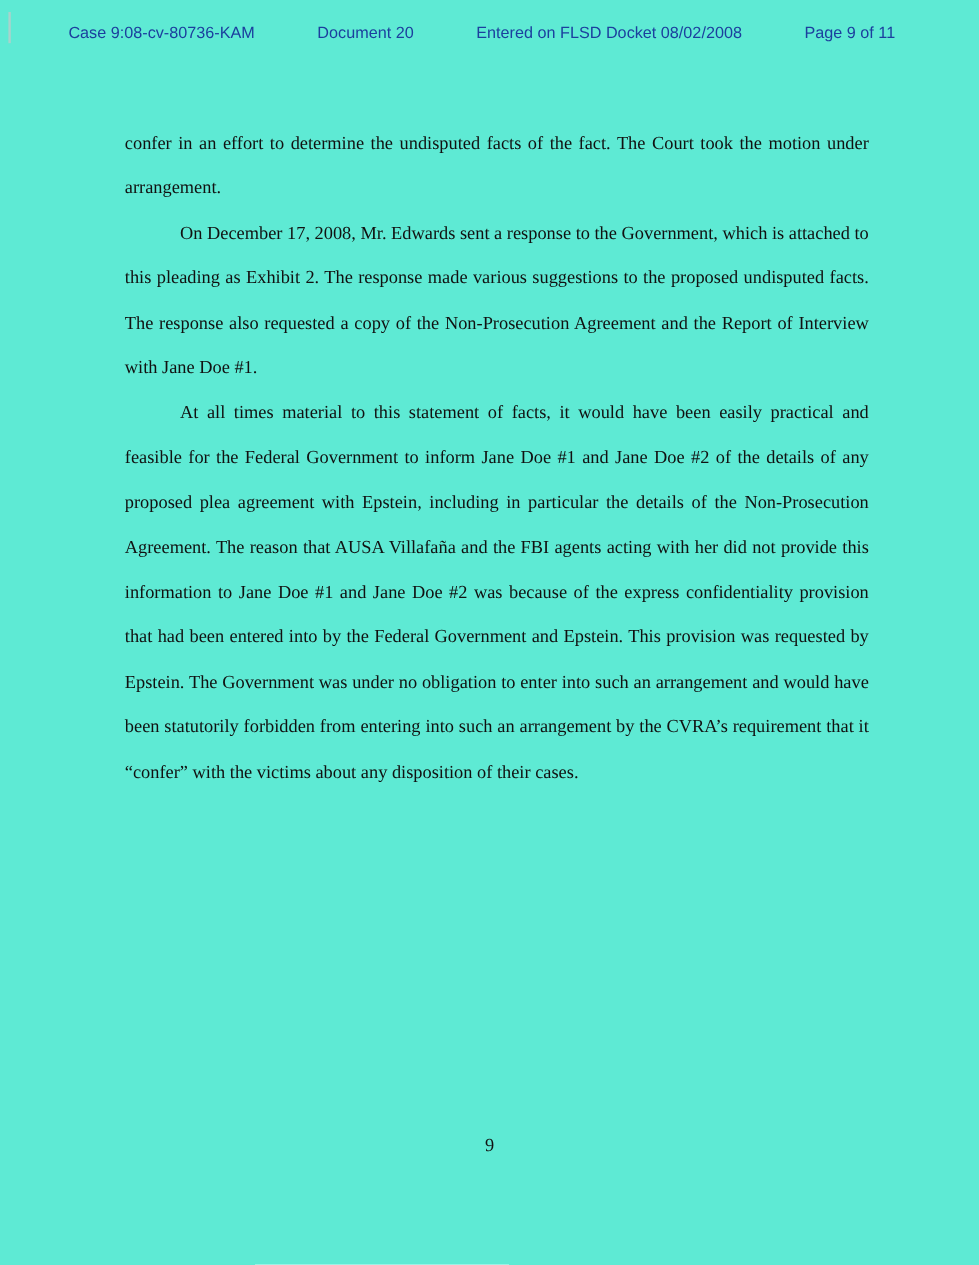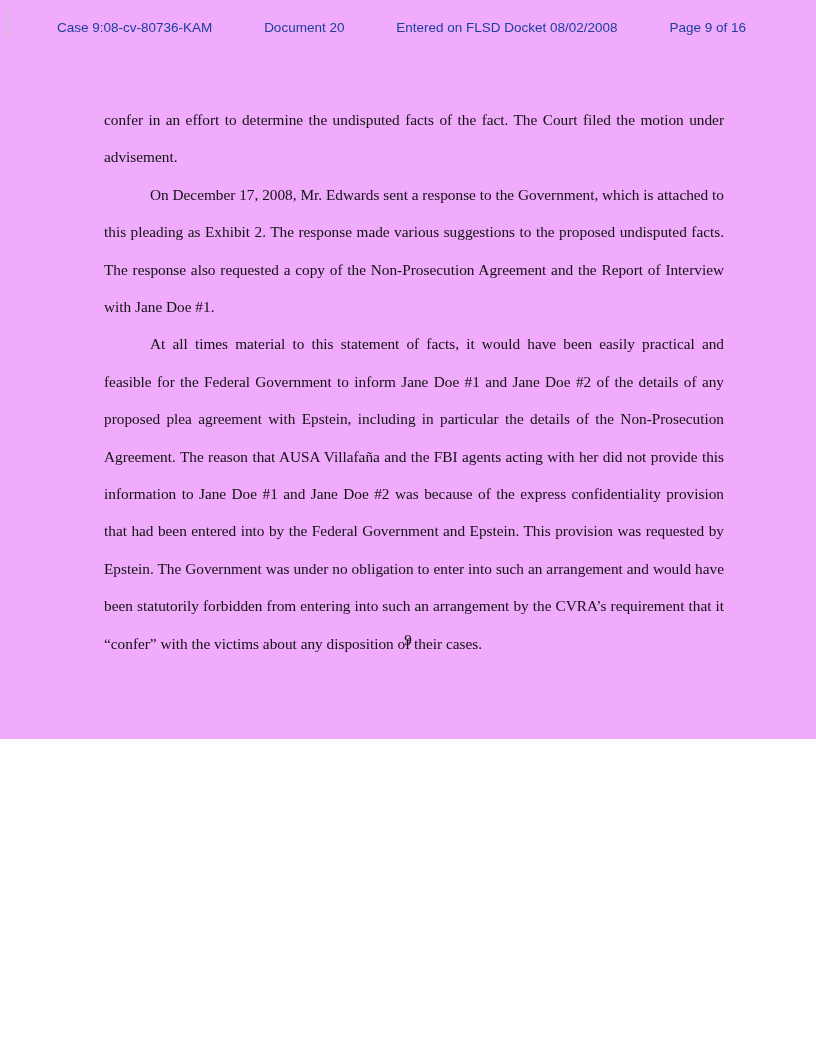--- a/index.html
+++ b/index.html
@@ -3,22 +3,22 @@
 <meta charset="utf-8">
 <style>
   html, body {
     margin: 0;
     padding: 0;
     background: #ffffff;
   }
   .page {
     position: relative;
     width: 816px;
-    height: 739px;
-    background: #f0abfc;
+    height: 1054px;
+    background: #5eead4;
     overflow: hidden;
     font-family: "Liberation Serif", "DejaVu Serif", serif;
   }
   .scan-artifact {
     position: absolute;
     left: 7px;
     top: 10px;
     width: 2px;
     height: 26px;
     background: #c9c9c9;
@@ -72,24 +72,24 @@
 <body>
 
 <div class="page">
 
   <div class="scan-artifact"></div>
 
   <div class="docket-header">
     <span>Case 9:08-cv-80736-KAM</span>
     <span>Document 20</span>
     <span>Entered on FLSD Docket 08/02/2008</span>
-    <span>Page 9 of 16</span>
+    <span>Page 9 of 11</span>
   </div>
 
   <div class="document-body">
-    <p class="noindent">confer in an effort to determine the undisputed facts of the fact.  The Court filed the motion under advisement.</p>
+    <p class="noindent">confer in an effort to determine the undisputed facts of the fact.  The Court took the motion under arrangement.</p>
     <p>On December 17, 2008, Mr. Edwards sent a response to the Government, which is attached to this pleading as Exhibit 2.  The response made various suggestions to the proposed undisputed facts.  The response also requested a copy of the Non-Prosecution Agreement and the Report of Interview with Jane Doe #1.</p>
     <p>At all times material to this statement of facts, it would have been easily practical and feasible for the Federal Government to inform Jane Doe #1 and Jane Doe #2 of the details of any proposed plea agreement with Epstein, including in particular the details of the Non-Prosecution Agreement.  The reason that AUSA Villafaña and the FBI agents acting with her did not provide this information to Jane Doe #1 and Jane Doe #2 was because of the express confidentiality provision that had been entered into by the Federal Government and Epstein.   This provision was requested by Epstein.  The Government was under no obligation to enter into such an arrangement and would have been statutorily forbidden from entering into such an arrangement by the CVRA’s requirement that it “confer” with the victims about any disposition of their cases.</p>
   </div>
 
   <div class="page-number">9</div>
 
 </div>
 
 </body></html>

